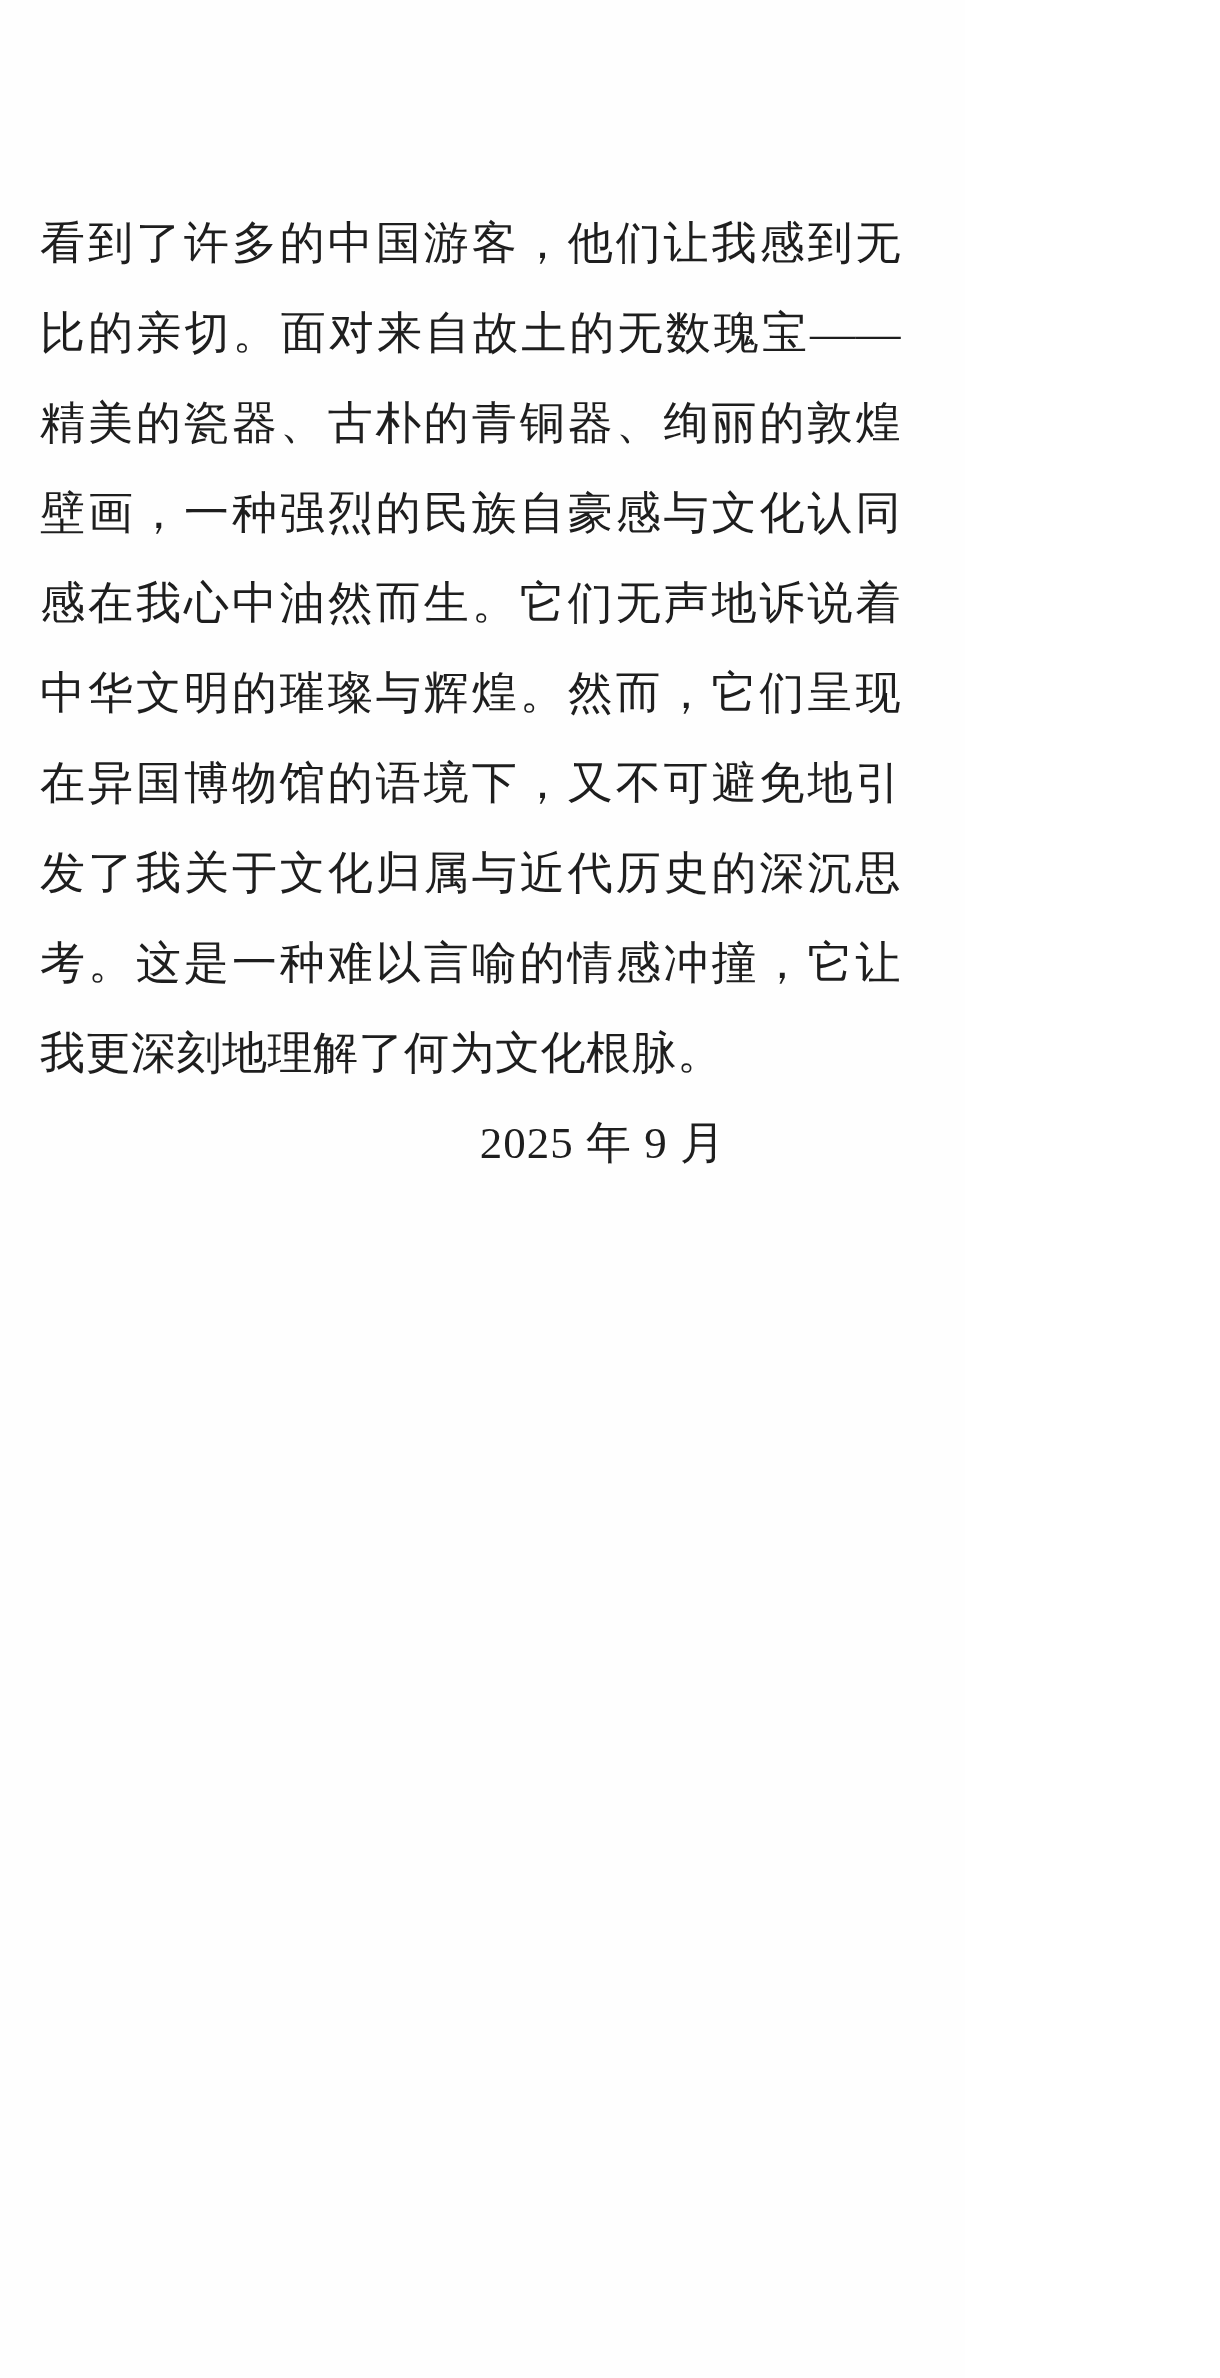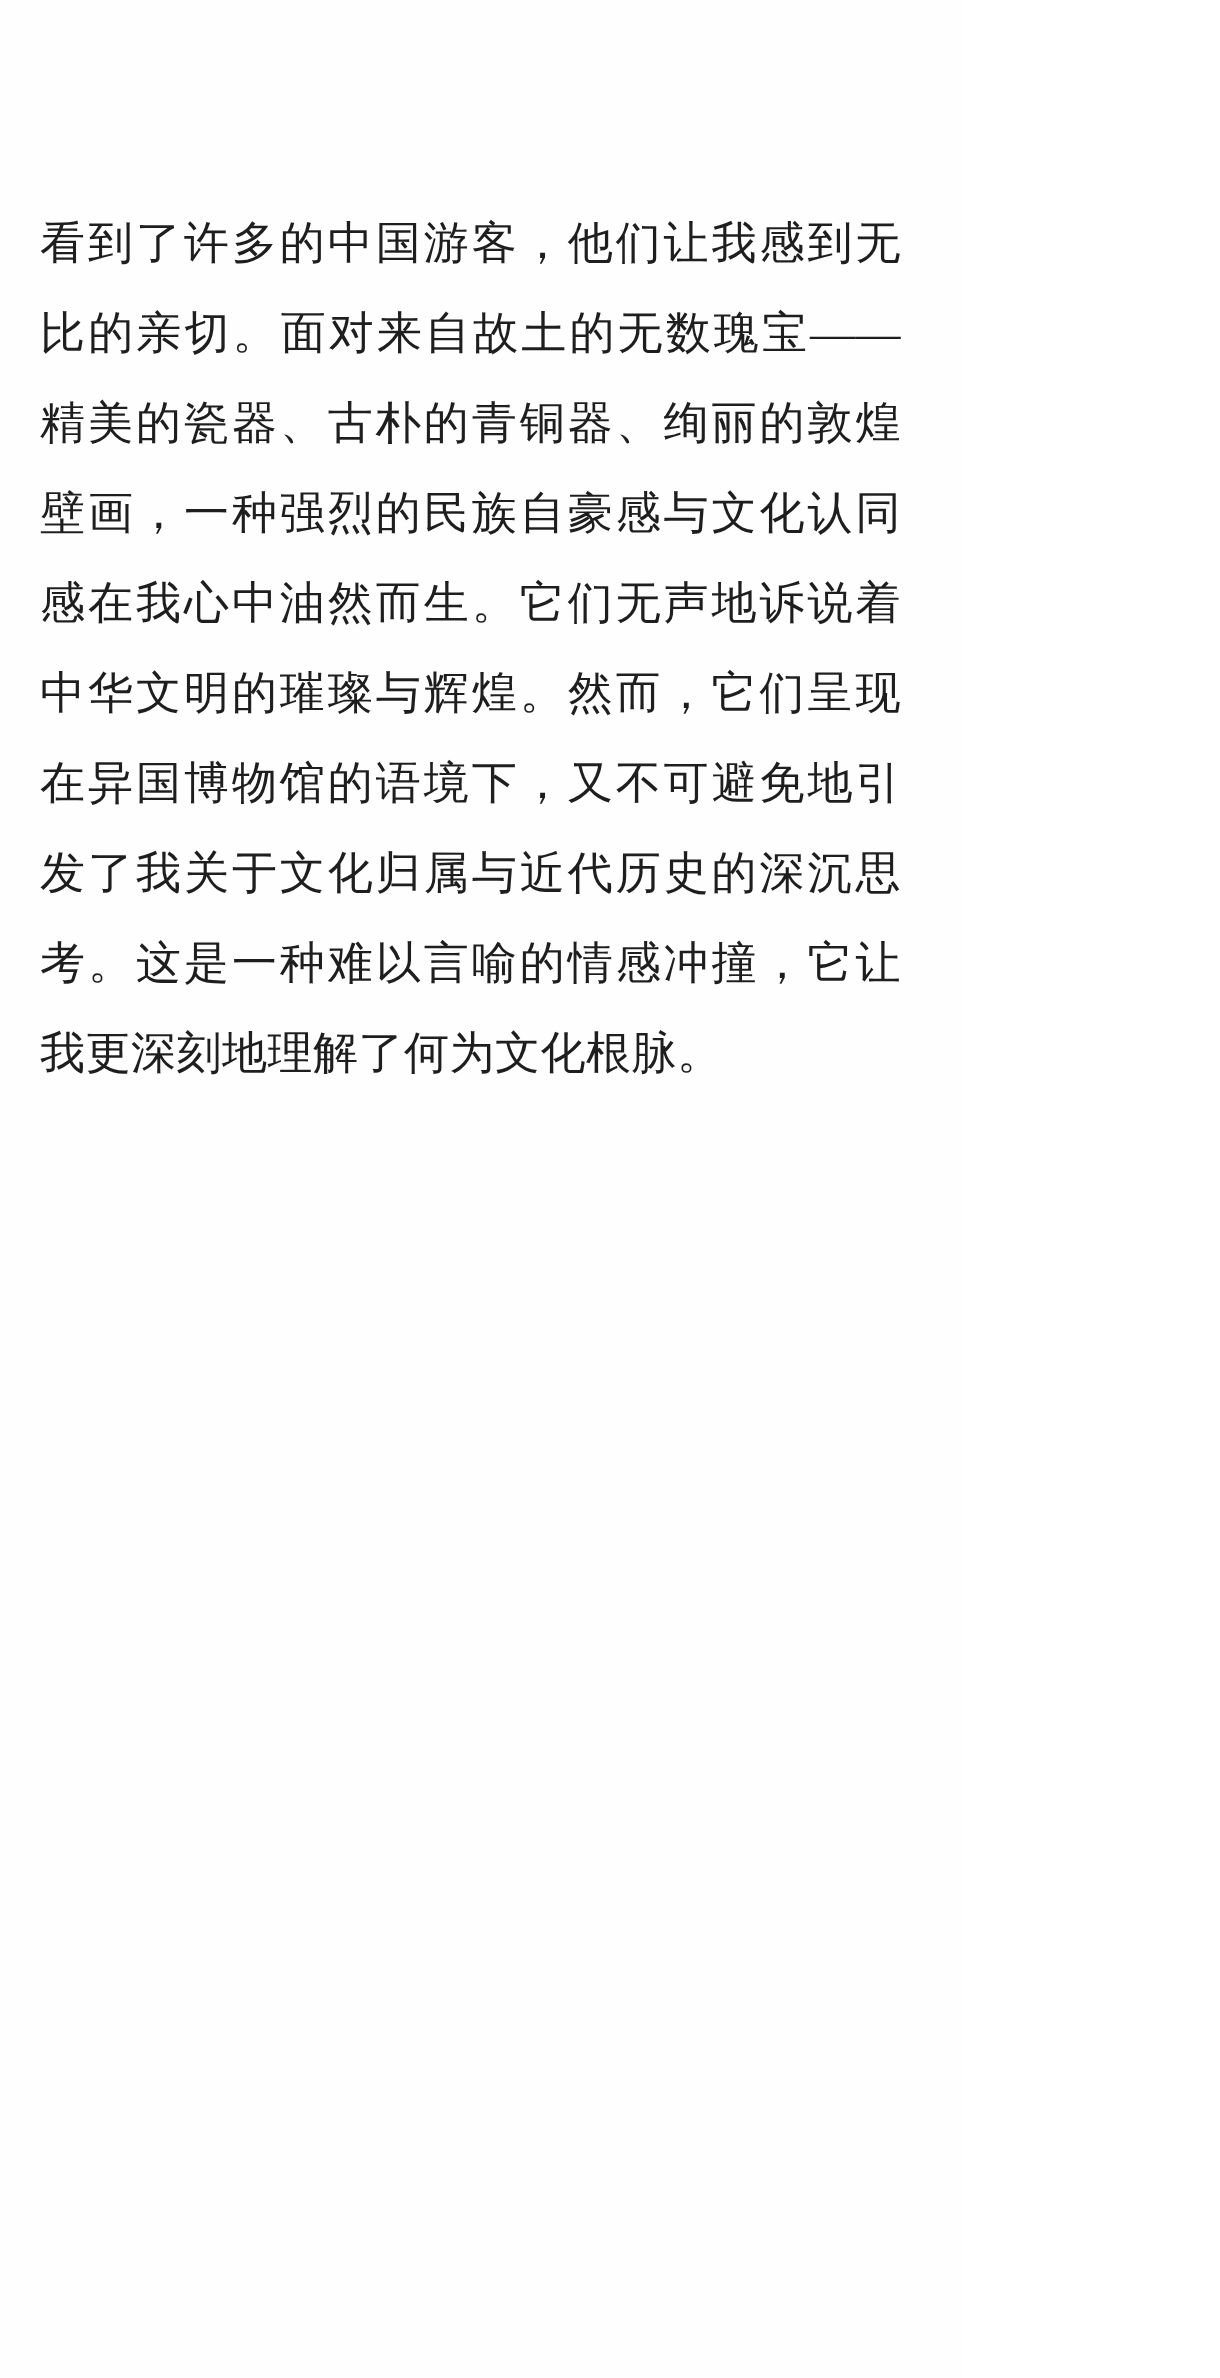--- a/index.html
+++ b/index.html
@@ -37,13 +37,14 @@
     text-align: right;
     padding-right: 175px;
     letter-spacing: 1px;
   }
 </style>
 </head>
 <body>
 
 <div class="page">
   <p class="essay-paragraph">看到了许多的中国游客，他们让我感到无比的亲切。面对来自故土的无数瑰宝——精美的瓷器、古朴的青铜器、绚丽的敦煌壁画，一种强烈的民族自豪感与文化认同感在我心中油然而生。它们无声地诉说着中华文明的璀璨与辉煌。然而，它们呈现在异国博物馆的语境下，又不可避免地引发了我关于文化归属与近代历史的深沉思考。这是一种难以言喻的情感冲撞，它让我更深刻地理解了何为文化根脉。</p>
+  <p class="date-line">2025 年 9 月</p>
 </div>
 
 </body></html>

